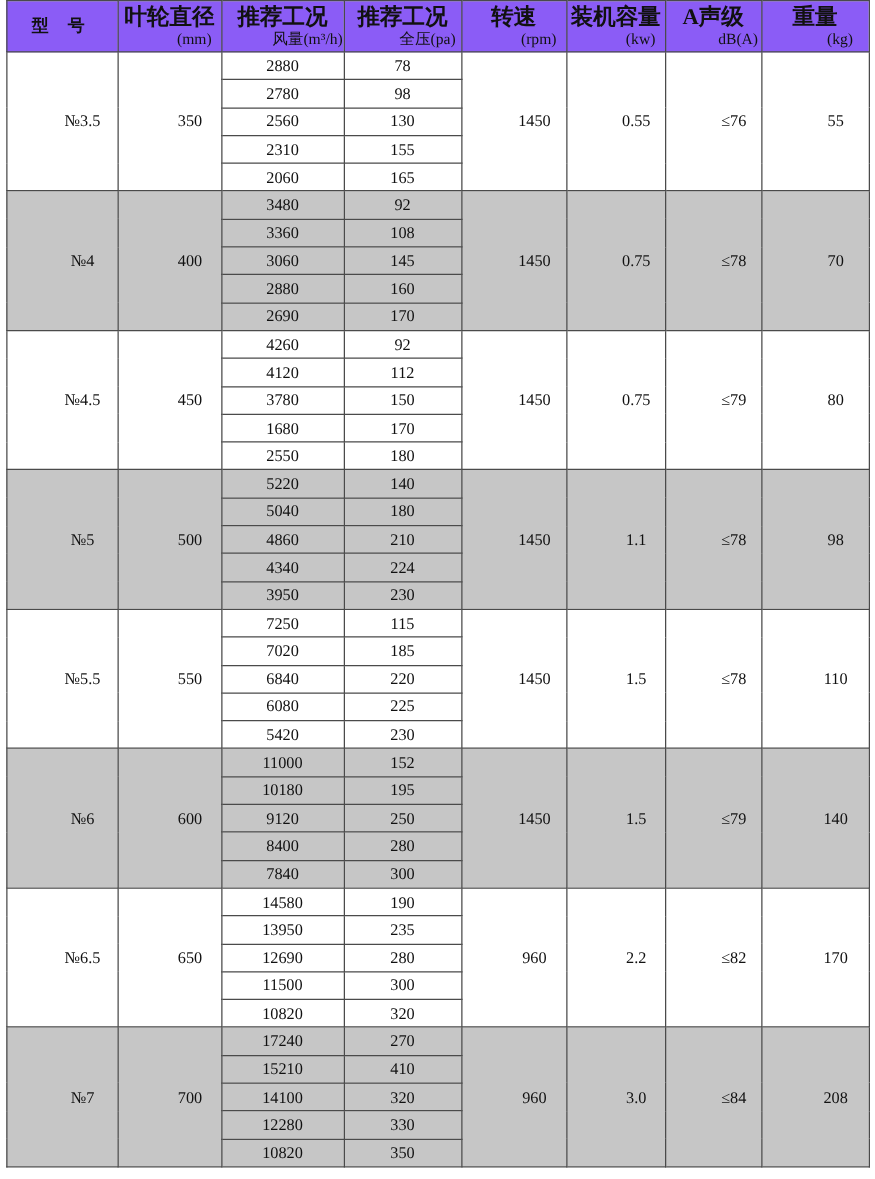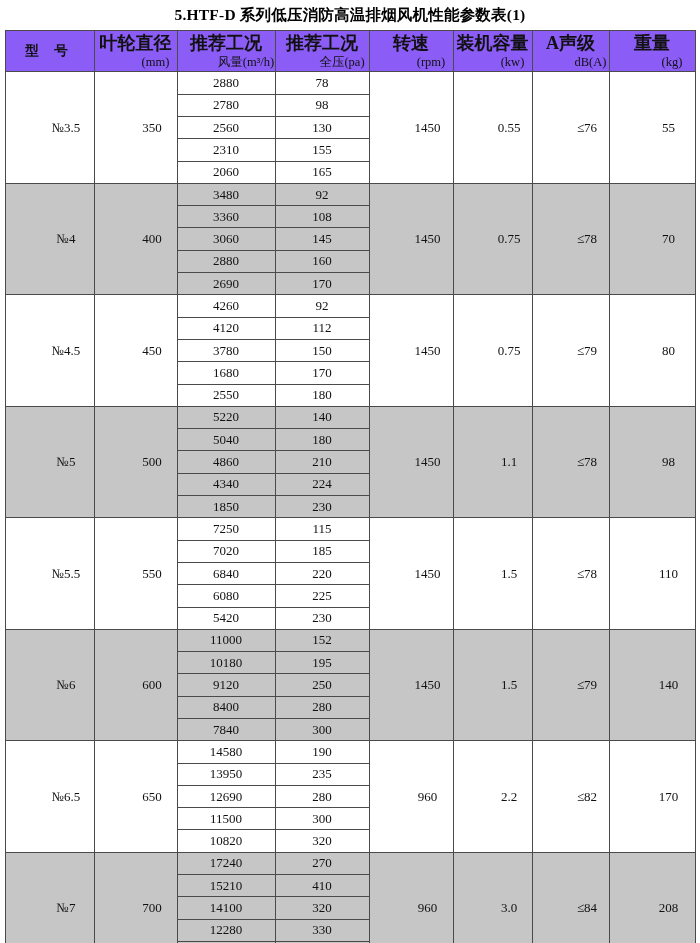--- a/index.html
+++ b/index.html
@@ -71,21 +71,20 @@
   tbody td.sub { height: 21.3px; font-size: 13px; }
 
   tr.shade-grey td { background: #c6c6c6; }
   tr.shade-white td { background: #ffffff; }
 </style>
 </head>
 <body>
 
 <div class="page">
 
-  <div class="doc-title">5.HTF-D 系列低压消防高温排烟风机性能参数表(1)</div>
 
   <table class="spec">
     <colgroup>
       <col class="c-model">
         <col class="c-diam">
         <col class="c-flow">
         <col class="c-press">
       <col class="c-speed">
         <col class="c-power">
         <col class="c-noise">
@@ -221,21 +220,21 @@
         </tr>
         <tr class="shade-grey">
           <td class="sub">4860</td>
           <td class="sub">210</td>
         </tr>
         <tr class="shade-grey">
           <td class="sub">4340</td>
           <td class="sub">224</td>
         </tr>
         <tr class="shade-grey">
-          <td class="sub">1850</td>
+          <td class="sub">3950</td>
           <td class="sub">230</td>
         </tr>
         <tr class="shade-white">
           <td class="group-cell" rowspan="5">№5.5</td>
           <td class="group-cell" rowspan="5">550</td>
           <td class="sub">7250</td>
           <td class="sub">115</td>
           <td class="group-cell" rowspan="5">1450</td>
           <td class="group-cell" rowspan="5">1.5</td>
           <td class="group-cell" rowspan="5">≤78</td>

